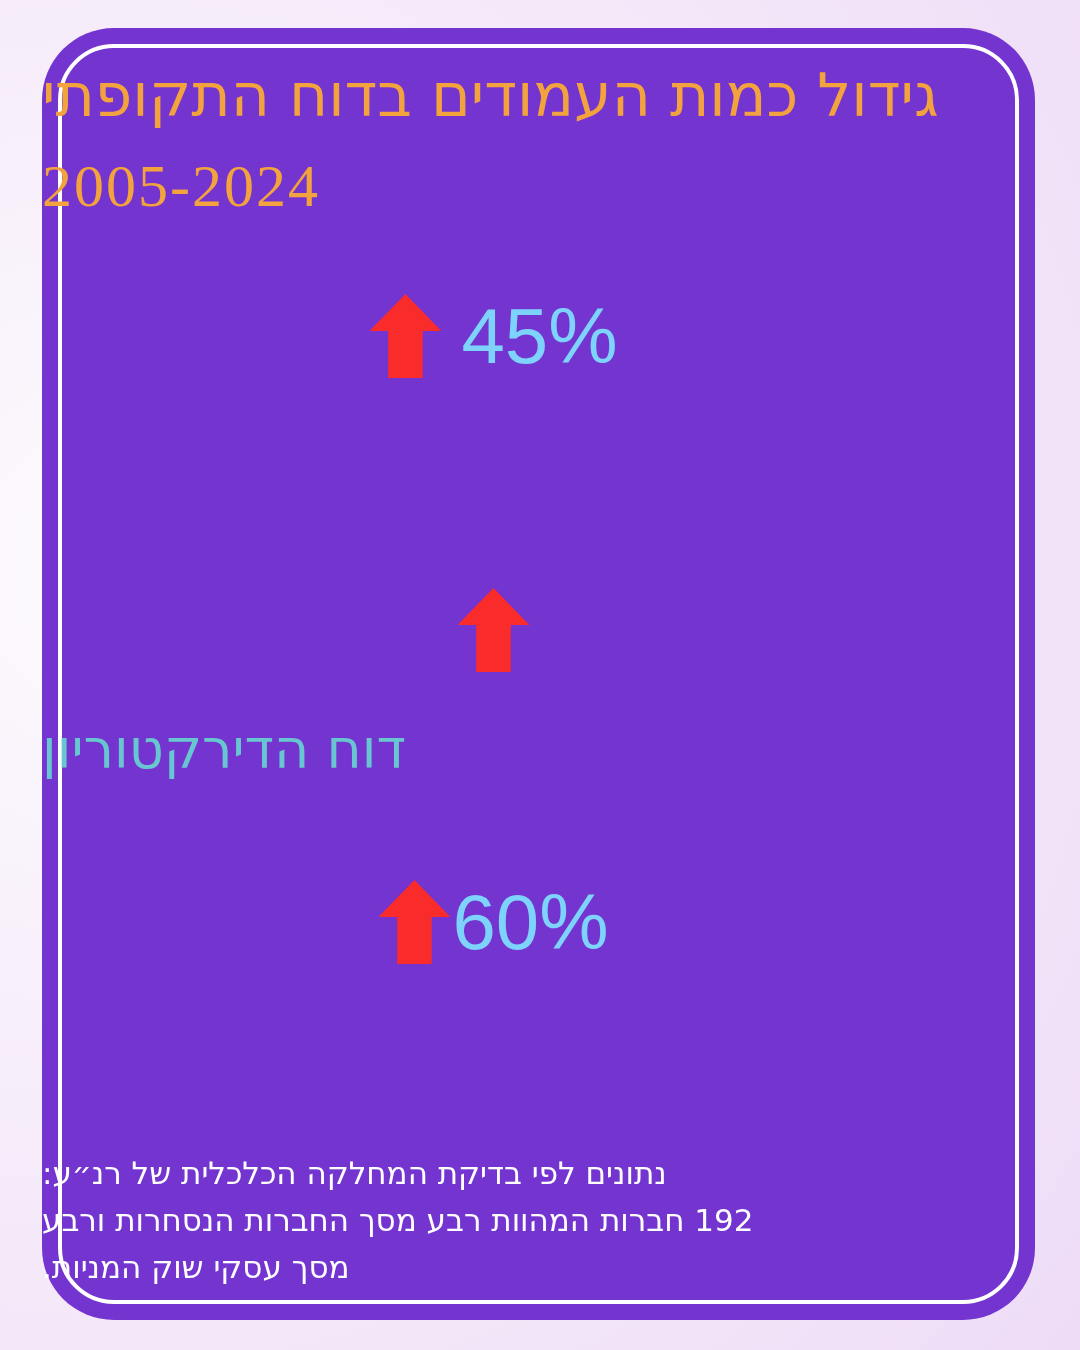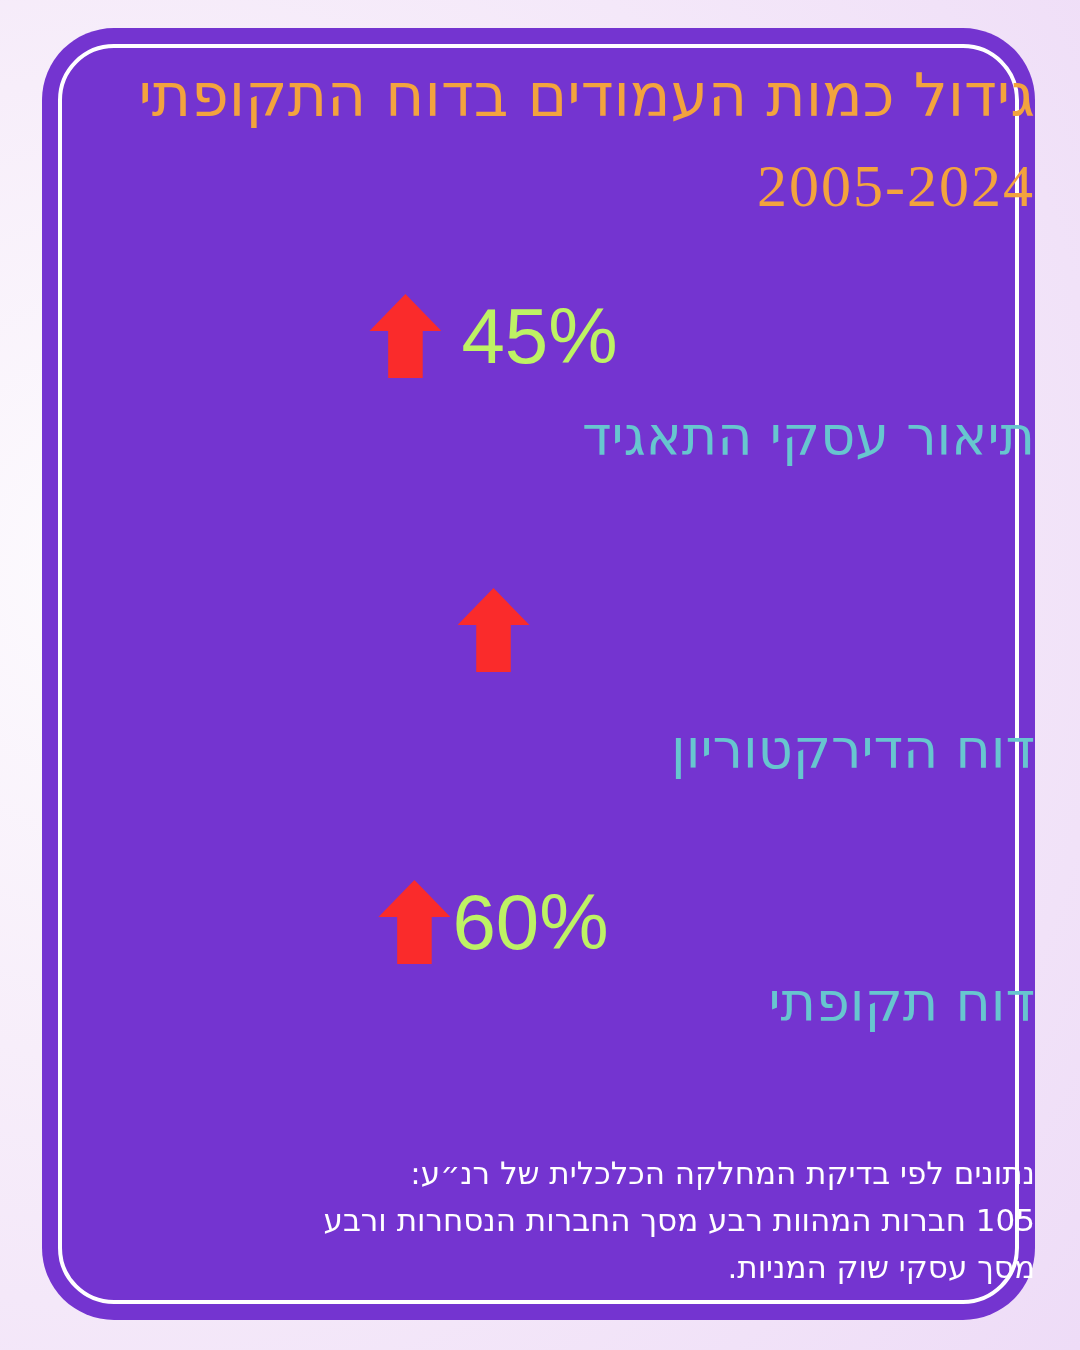--- a/index.html
+++ b/index.html
@@ -18,21 +18,21 @@
     background: #7434d0;
     border-radius: 72px;
   }
   .inner-border {
     position: absolute;
     inset: 16px;
     border: 4px solid #ffffff;
     border-radius: 56px;
     pointer-events: none;
   }
-  .abs { position: absolute; left: 0; right: 0; text-align: right; }
+  .abs { position: absolute; left: 0; right: 0; text-align: left; }
 
   .title {
     top: 34px;
     color: #f3a33e;
     font-size: 60px;
     line-height: 1.1;
     letter-spacing: 0px;
   }
   .subtitle {
     top: 124px;
@@ -55,21 +55,21 @@
   .row-2 { top: 560px; gap: 10px; }
   .row-3 { top: 852px; gap: 2px; }
 
   .up-arrow {
     width: 72px; height: 84px;
     background: #fa2b2b;
     clip-path: polygon(50% 0%, 100% 44%, 74% 44%, 74% 100%, 26% 100%, 26% 44%, 0% 44%);
     flex: 0 0 auto;
   }
   .stat-value {
-    color: #bef264;
+    color: #7dd3fc;
     font-size: 78px;
     font-weight: 500;
     font-family: "Liberation Sans", "DejaVu Sans", sans-serif;
     line-height: 1;
   }
 
   .stat-label {
     color: #67c6cf;
     font-size: 54px;
     line-height: 1.15;
@@ -93,31 +93,29 @@
   <div class="inner-border"></div>
 
   <div class="abs title" dir="rtl">גידול כמות העמודים בדוח התקופתי</div>
 
   <div class="abs subtitle">2005-2024</div>
 
   <div class="stat-row row-1">
     <span class="up-arrow"></span>
     <span class="stat-value">45%</span>
   </div>
-  <div class="abs stat-label label-1" dir="rtl">תיאור עסקי התאגיד</div>
 
   <div class="stat-row row-2">
     <span class="up-arrow"></span>
   </div>
   <div class="abs stat-label label-2" dir="rtl">דוח הדירקטוריון</div>
 
   <div class="stat-row row-3">
     <span class="up-arrow"></span>
     <span class="stat-value">60%</span>
   </div>
-  <div class="abs stat-label label-3" dir="rtl">דוח תקופתי</div>
 
   <div class="abs footnote" dir="rtl">
     <div>נתונים לפי בדיקת המחלקה הכלכלית של רנ״ע:</div>
-    <div>105 חברות המהוות רבע מסך החברות הנסחרות ורבע</div>
+    <div>192 חברות המהוות רבע מסך החברות הנסחרות ורבע</div>
     <div>מסך עסקי שוק המניות.</div>
   </div>
 </div>
 
 </body></html>

